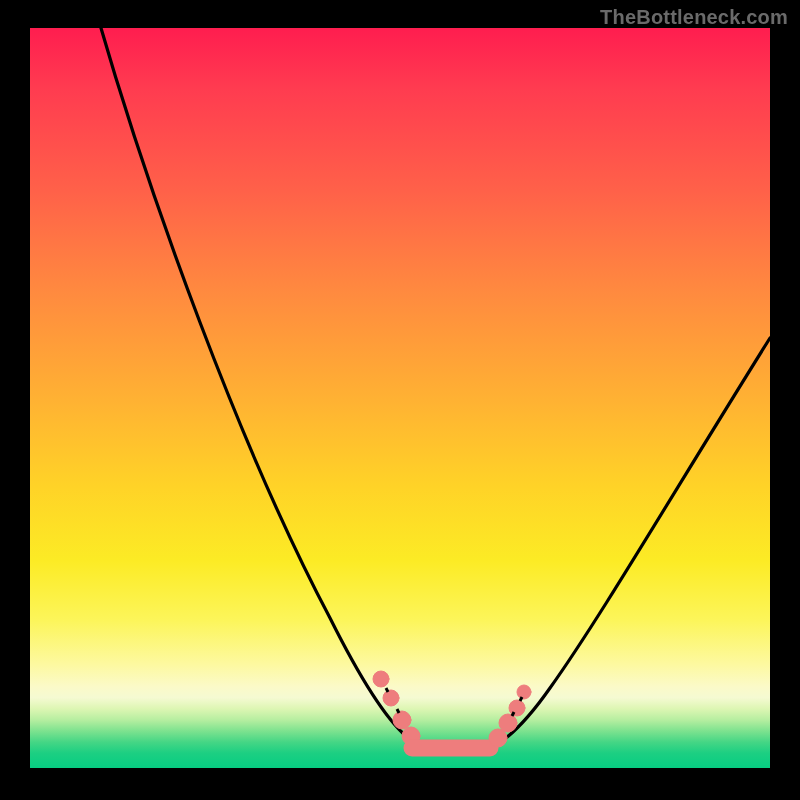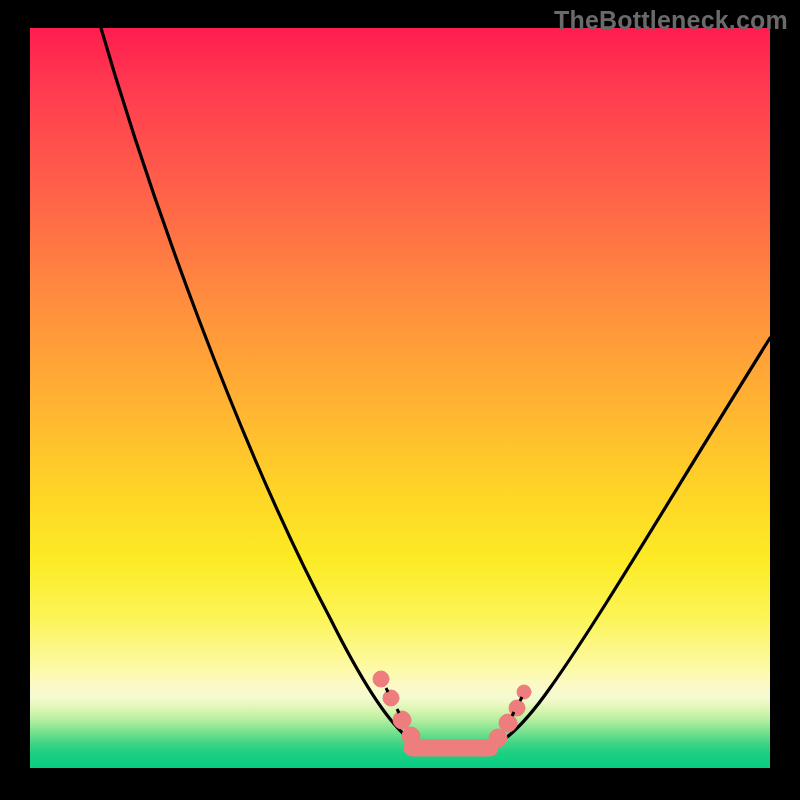--- a/index.html
+++ b/index.html
@@ -45,21 +45,21 @@
       #45d685 96.5%,
       #1ccf82 98%,
       #07cd82 100%
     );
   }
   .watermark {
     position: absolute;
     top: 6px;
     right: 12px;
     color: #6a6a6a;
-    font-size: 25px;
+    font-size: 20px;
     font-weight: 600;
     letter-spacing: 0.2px;
     user-select: none;
   }
   svg.curve {
     position: absolute;
     left: 0;
     top: 0;
     width: 740px;
     height: 740px;

